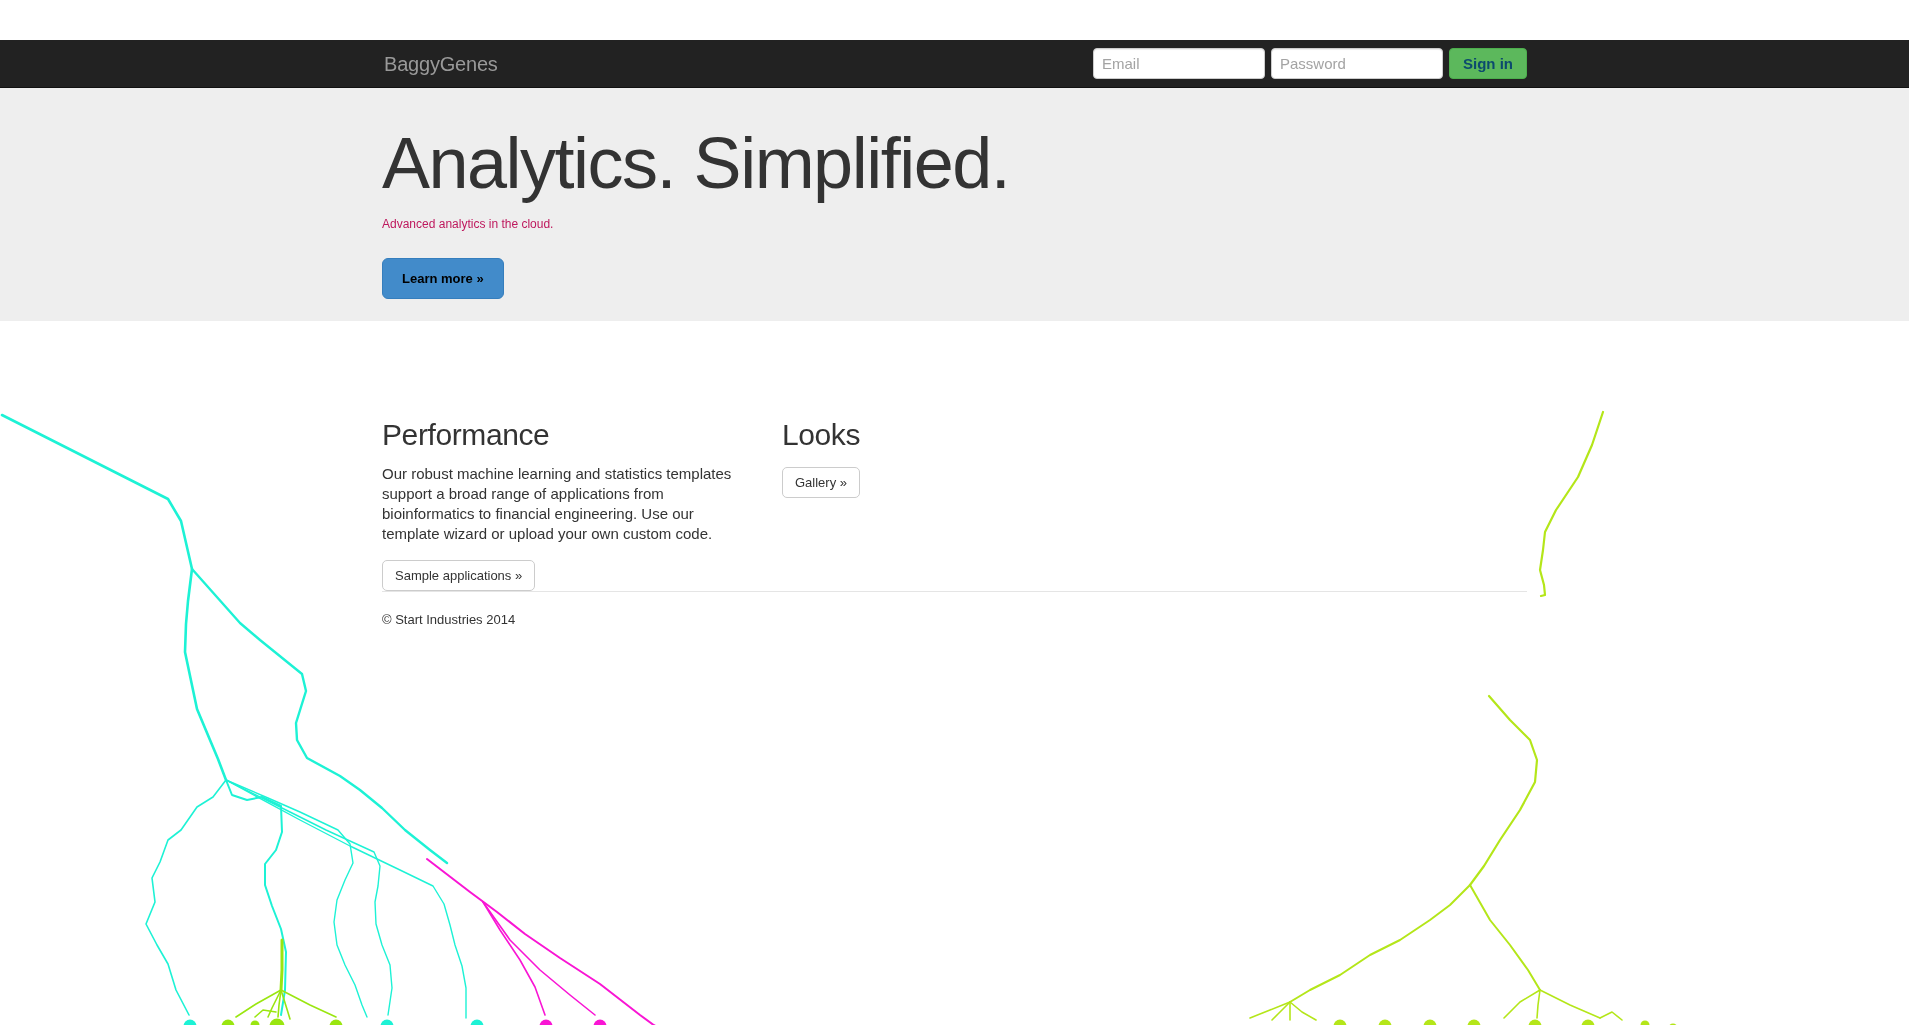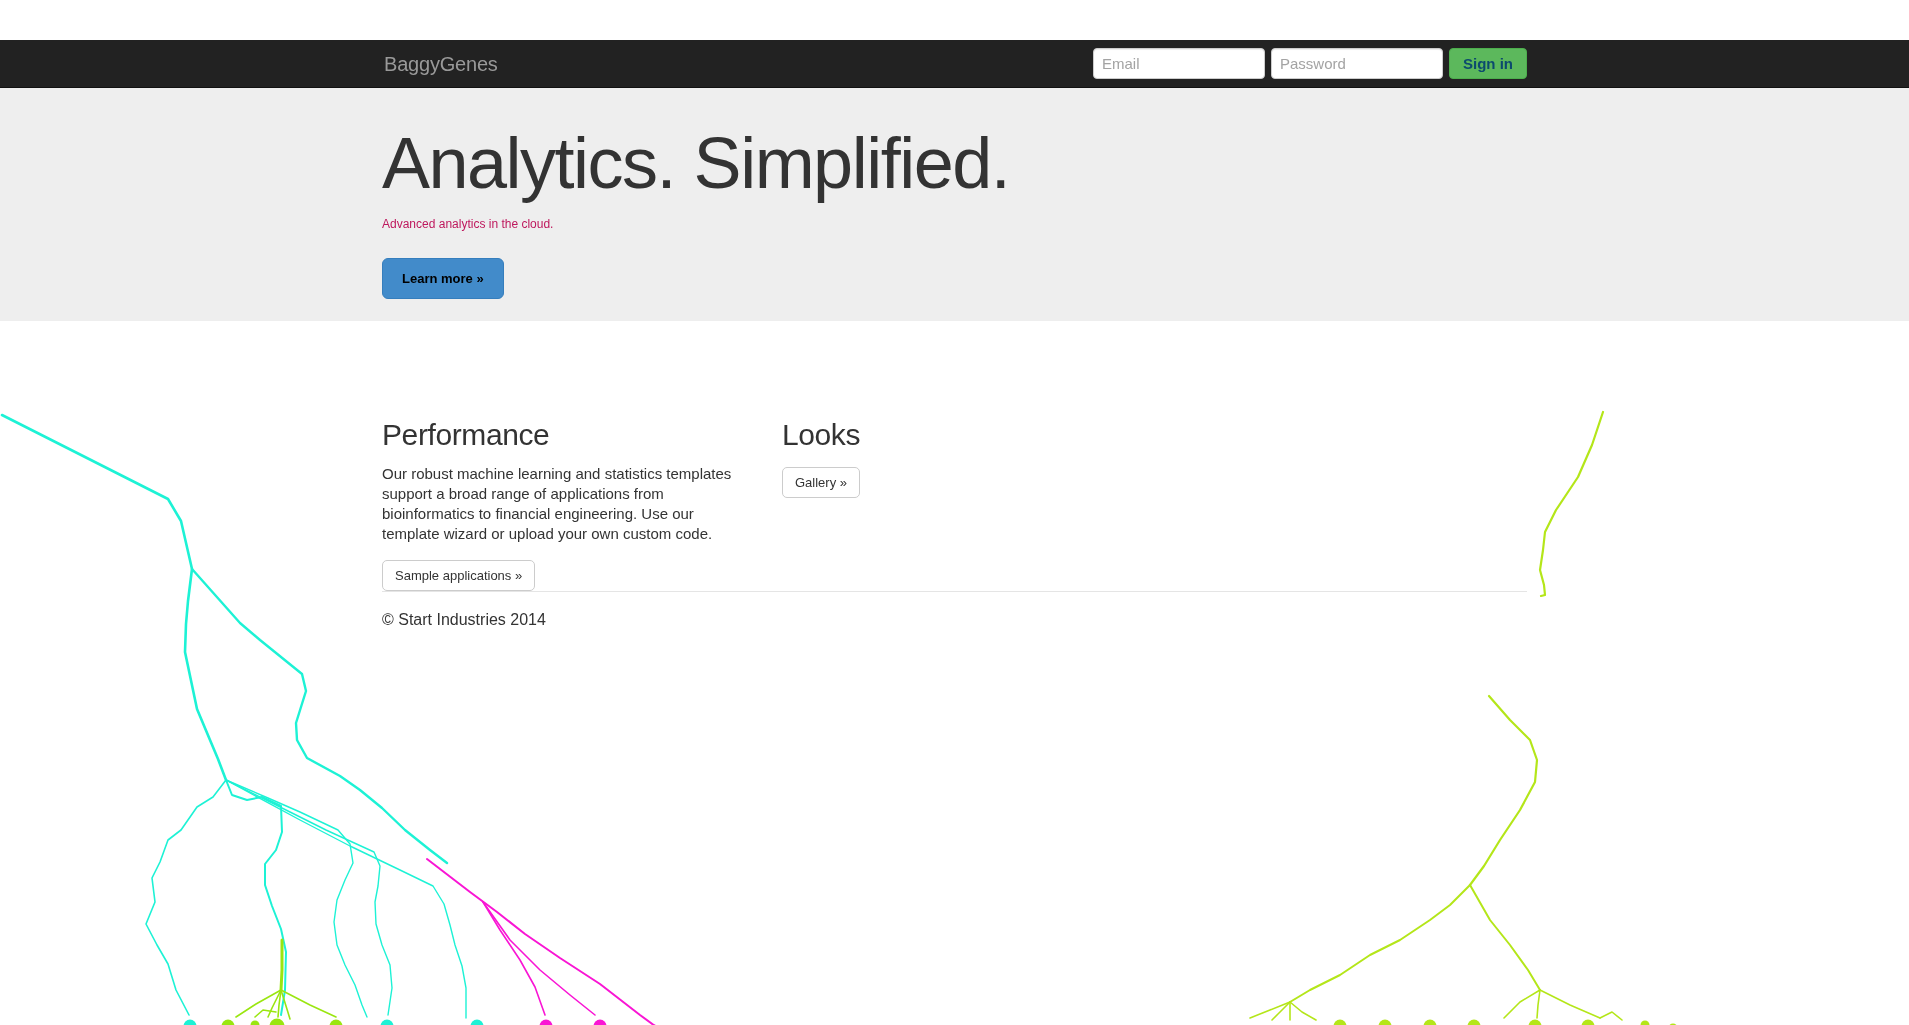--- a/index.html
+++ b/index.html
@@ -195,21 +195,21 @@
     margin: 0 auto;
     padding-top: 0;
   }
   .footer-hr {
     border: 0;
     border-top: 1px solid #e5e5e5;
     margin: 0;
   }
   .footer-text {
     margin: 18px 0 0 0;
-    font-size: 16px;
+    font-size: 13px;
     line-height: 20px;
     color: #333333;
   }
 </style>
 </head>
 <body>
 
 <div id="page">
 
   <svg id="tree-art" viewBox="0 0 1909 1025" xmlns="http://www.w3.org/2000/svg">

